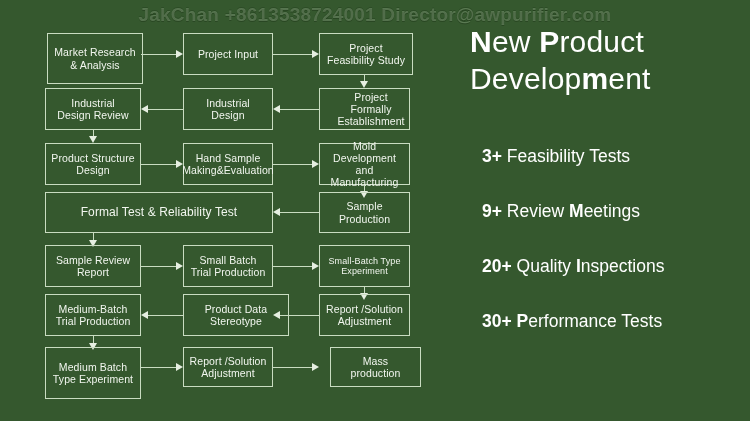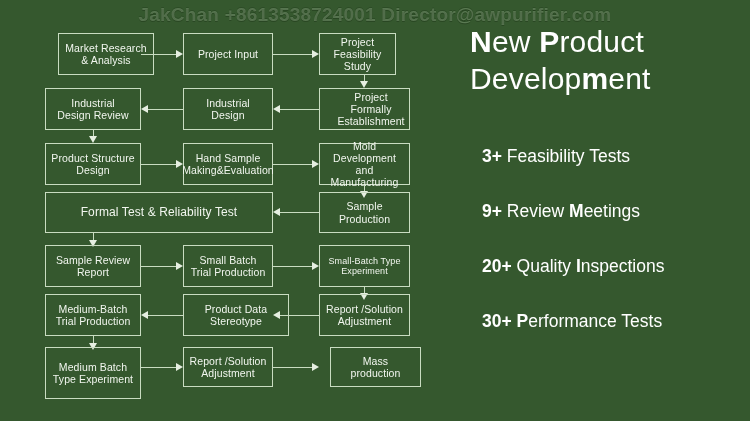--- a/index.html
+++ b/index.html
@@ -63,23 +63,23 @@
 </style>
 </head>
 <body>
 
 <div id="stage">
 
   <div class="watermark">JakChan +8613538724001 Director@awpurifier.com</div>
 
   <div class="flow">
 
-    <div class="node" style="left:58px;top:33px;width:96px;height:42px;">Market Research<br>&amp; Analysis</div>
+    <div class="node" style="left:47px;top:33px;width:96px;height:51px;">Market Research<br>&amp; Analysis</div>
     <div class="node" style="left:183px;top:33px;width:90px;height:42px;">Project Input</div>
-    <div class="node" style="left:319px;top:33px;width:77px;height:42px;">Project<br>Feasibility Study</div>
+    <div class="node" style="left:319px;top:33px;width:94px;height:42px;">Project<br>Feasibility Study</div>
 
     <div class="hline" style="left:141px;top:54px;width:35px;"></div>
     <div class="ah right" style="left:176px;top:50px;"></div>
     <div class="hline" style="left:273px;top:54px;width:39px;"></div>
     <div class="ah right" style="left:312px;top:50px;"></div>
 
     <div class="vline" style="left:364px;top:75px;height:6px;"></div>
     <div class="ah down" style="left:360px;top:81px;"></div>
 
     <div class="node" style="left:45px;top:88px;width:96px;height:42px;">Industrial<br>Design Review</div>

